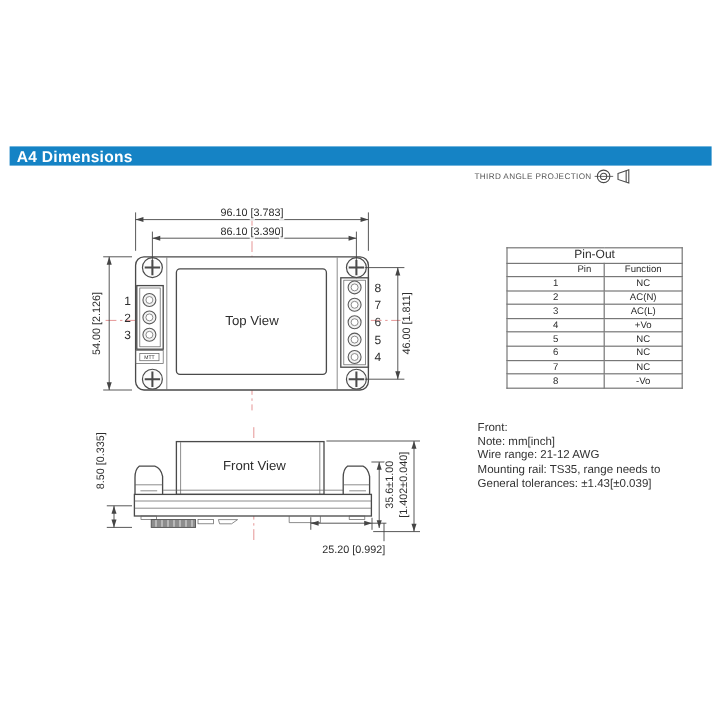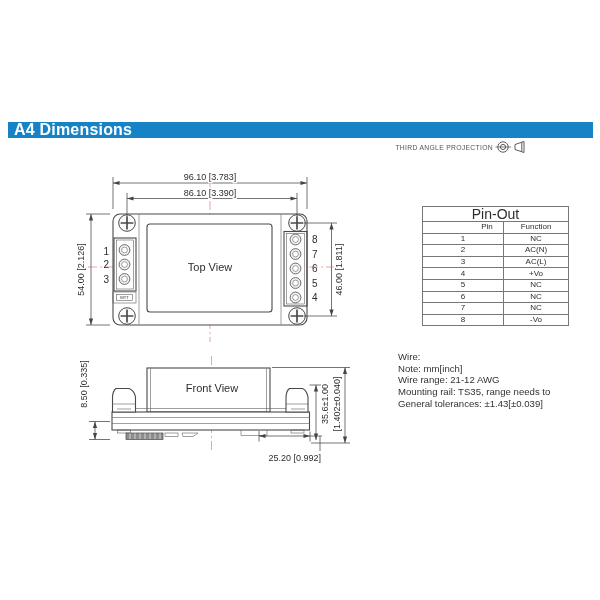--- a/index.html
+++ b/index.html
@@ -1,20 +1,20 @@
 <!DOCTYPE html>
 <html><head>
 <meta charset="utf-8">
 <style>
   html,body{margin:0;padding:0;background:#fff;}
   .page{position:relative;width:600px;height:600px;background:#ffffff;overflow:hidden;
         font-family:"Liberation Sans",sans-serif;}
   .header-bar{position:absolute;left:8px;top:122px;width:585px;height:16px;
         background:#1583c5;display:flex;align-items:center;}
-  .header-bar span{color:#fff;font-size:16px;font-weight:bold;padding-left:6px;letter-spacing:.2px;}
+  .header-bar span{color:#fff;font-size:13px;font-weight:bold;padding-left:6px;letter-spacing:.2px;}
   .projection{position:absolute;top:139px;left:0;width:528px;height:16px;
         display:flex;justify-content:flex-end;align-items:center;gap:2px;}
   .proj-label{font-size:6.8px;color:#555;letter-spacing:.3px;}
   .drawing{position:absolute;left:0;top:0;width:600px;height:600px;}
   .drawing text{font-family:"Liberation Sans",sans-serif;fill:#2d2d2d;}
   .dimtxt{font-size:9px;paint-order:stroke;stroke:#fff;stroke-width:2.5px;}
   .pintxt{font-size:10px;fill:#1f1f1f;}
   .viewtxt{font-size:11px;fill:#333;paint-order:stroke;stroke:#fff;stroke-width:3px;}
   .brandtxt{font-size:4.2px;fill:#555;}
   .ln{fill:none;stroke:#4a4a4a;stroke-width:1.1;}
@@ -24,21 +24,21 @@
   .cl{fill:none;stroke:#e59090;stroke-width:.8;stroke-dasharray:9 3 2 3;}
   .screw{fill:#fbfbfb;stroke:#4a4a4a;stroke-width:1;}
   .cross{stroke:#4a4a4a;stroke-width:1.7;}
   .tscrew{fill:#f2f2f2;stroke:#5a5a5a;stroke-width:.9;}
   .tscrew2{fill:#fff;stroke:#777;stroke-width:.7;}
   .pinout{position:absolute;left:422px;top:206px;border-collapse:collapse;
         font-size:8px;color:#2d2d2d;table-layout:fixed;}
   .pinout td{border:.8px solid #777;text-align:center;height:10.6px;line-height:1;padding:0;}
   .pinout .c1{width:32px;padding-left:48px;}
   .pinout .c2{width:64px;}
-  .pinout .t-title td{font-size:14px;height:11.5px;}
+  .pinout .t-title td{font-size:10px;height:11.5px;}
   .notes{position:absolute;left:398px;top:351px;width:190px;font-size:9.6px;
         line-height:11.7px;color:#333;}
 </style>
 </head>
 <body>
 
 <div class="page">
 
   <div class="header-bar">
     <span>A4 Dimensions</span>
@@ -223,20 +223,20 @@
           <td>NC</td>
         </tr>
     <tr>
           <td>8</td>
           <td>-Vo</td>
         </tr>
   </tbody>
     </table>
 
   <div class="notes">
-    <div>Wire:</div>
+    <div>Front:</div>
     <div>Note: mm[inch]</div>
     <div>Wire range: 21-12 AWG</div>
     <div>Mounting rail: TS35, range needs to</div>
     <div>General tolerances: ±1.43[±0.039]</div>
   </div>
 
 </div>
 
 </body></html>

